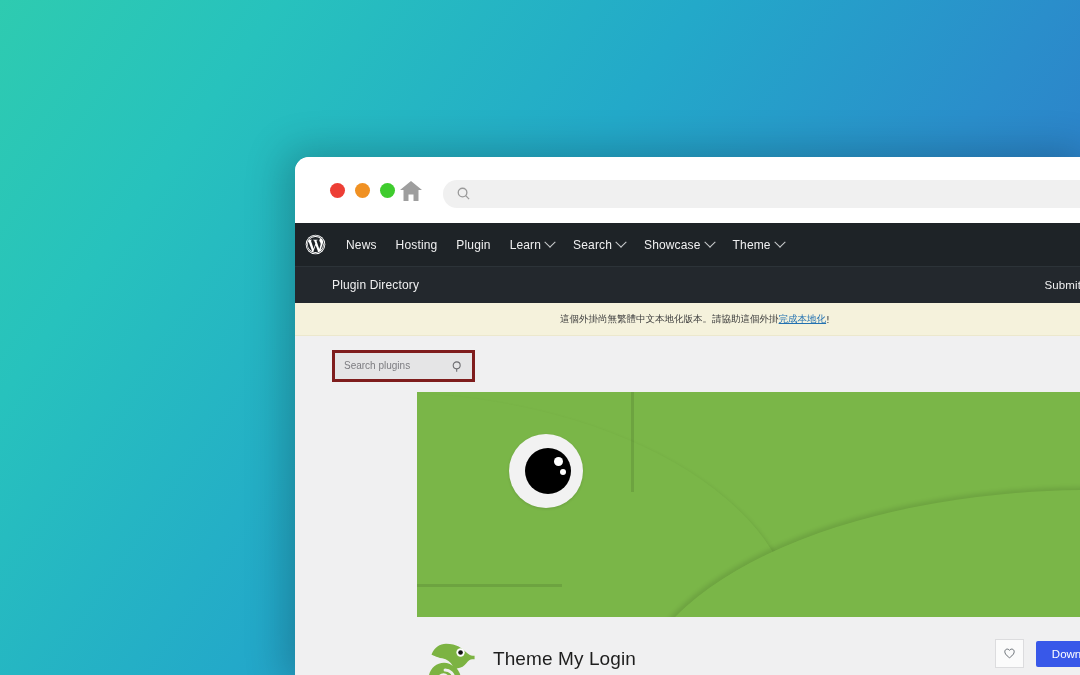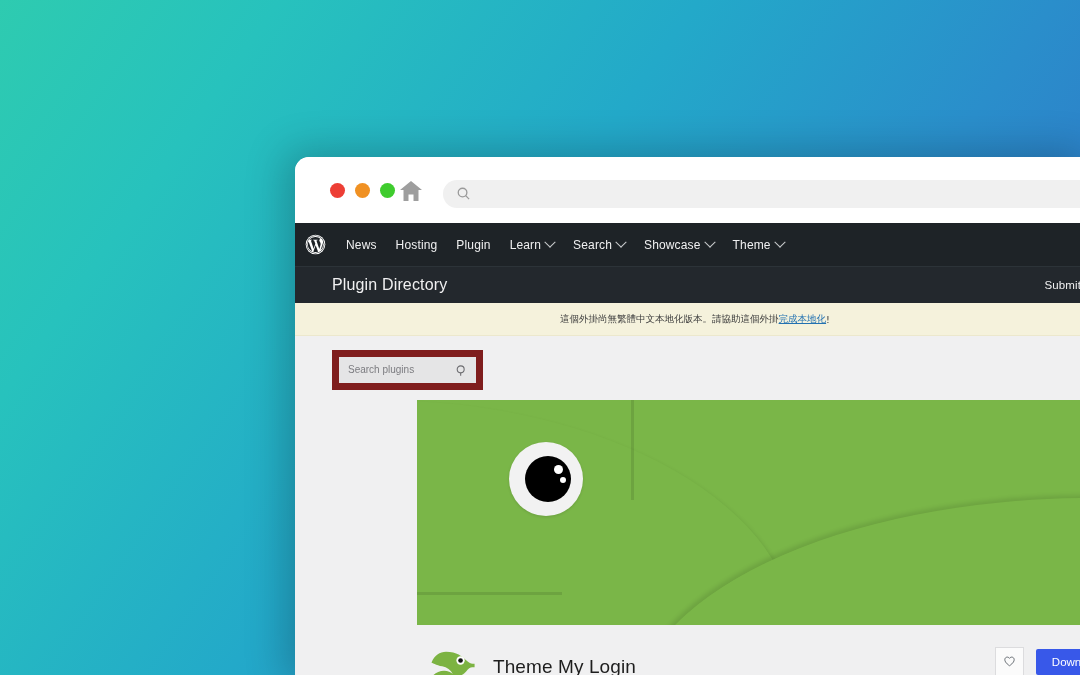--- a/index.html
+++ b/index.html
@@ -113,21 +113,21 @@
     height: 36px;
     background: #23282d;
     display: flex;
     align-items: center;
     justify-content: space-between;
     padding: 0 0 0 37px;
     border-top: 1px solid #2c3338;
   }
   .subnav-left {
     color: #f0f0f1;
-    font-size: 16px;
+    font-size: 12px;
     letter-spacing: 0.15px;
   }
   .subnav-right {
     color: #f0f0f1;
     font-size: 11.5px;
     letter-spacing: 0.15px;
     padding-right: 4px;
     white-space: nowrap;
   }
 
@@ -155,21 +155,21 @@
   }
 
   .searchrow {
     padding: 14px 0 10px 37px;
   }
   .search-box {
     position: relative;
     width: 137px;
     height: 26px;
     background: #e5e5e6;
-    border: 7px solid #7f1d1d;
+    border: 3px solid #7f1d1d;
   }
   .search-box .ph {
     position: absolute;
     left: 9px;
     top: 7px;
     font-size: 10px;
     color: #7c7c80;
   }
   .search-box .mag2 {
     position: absolute;

